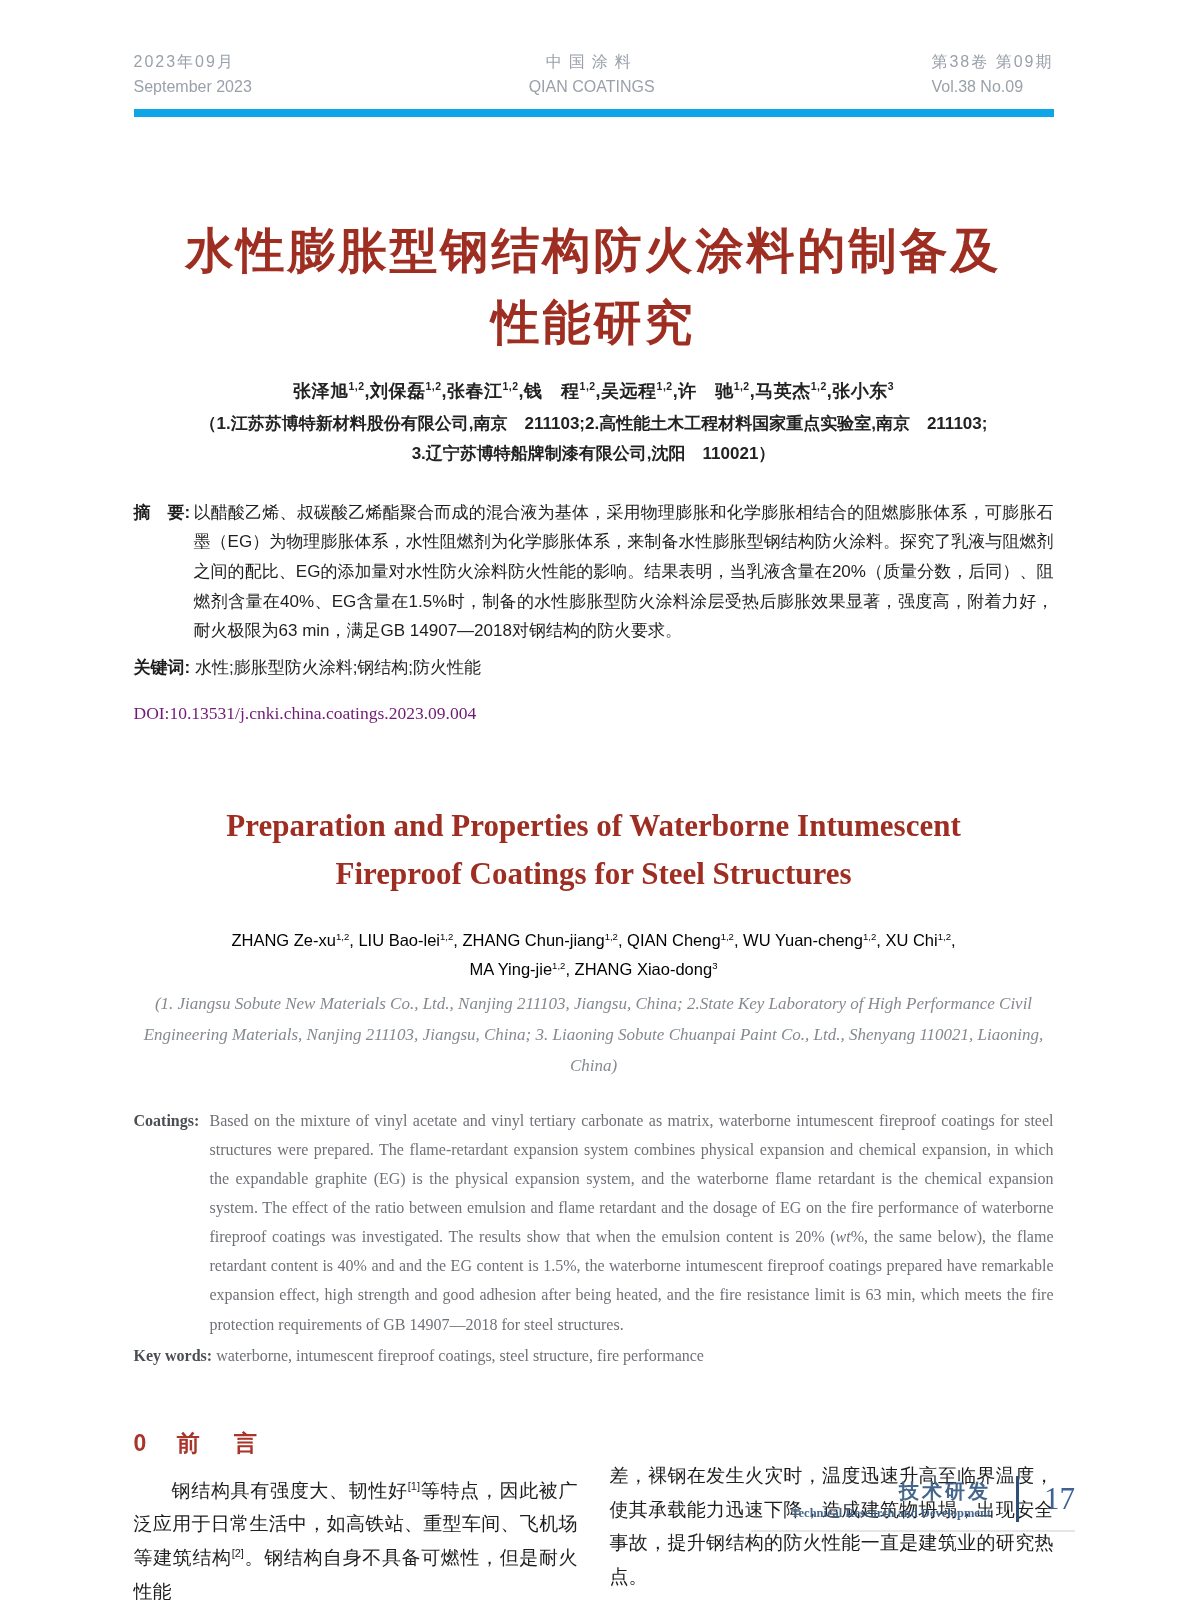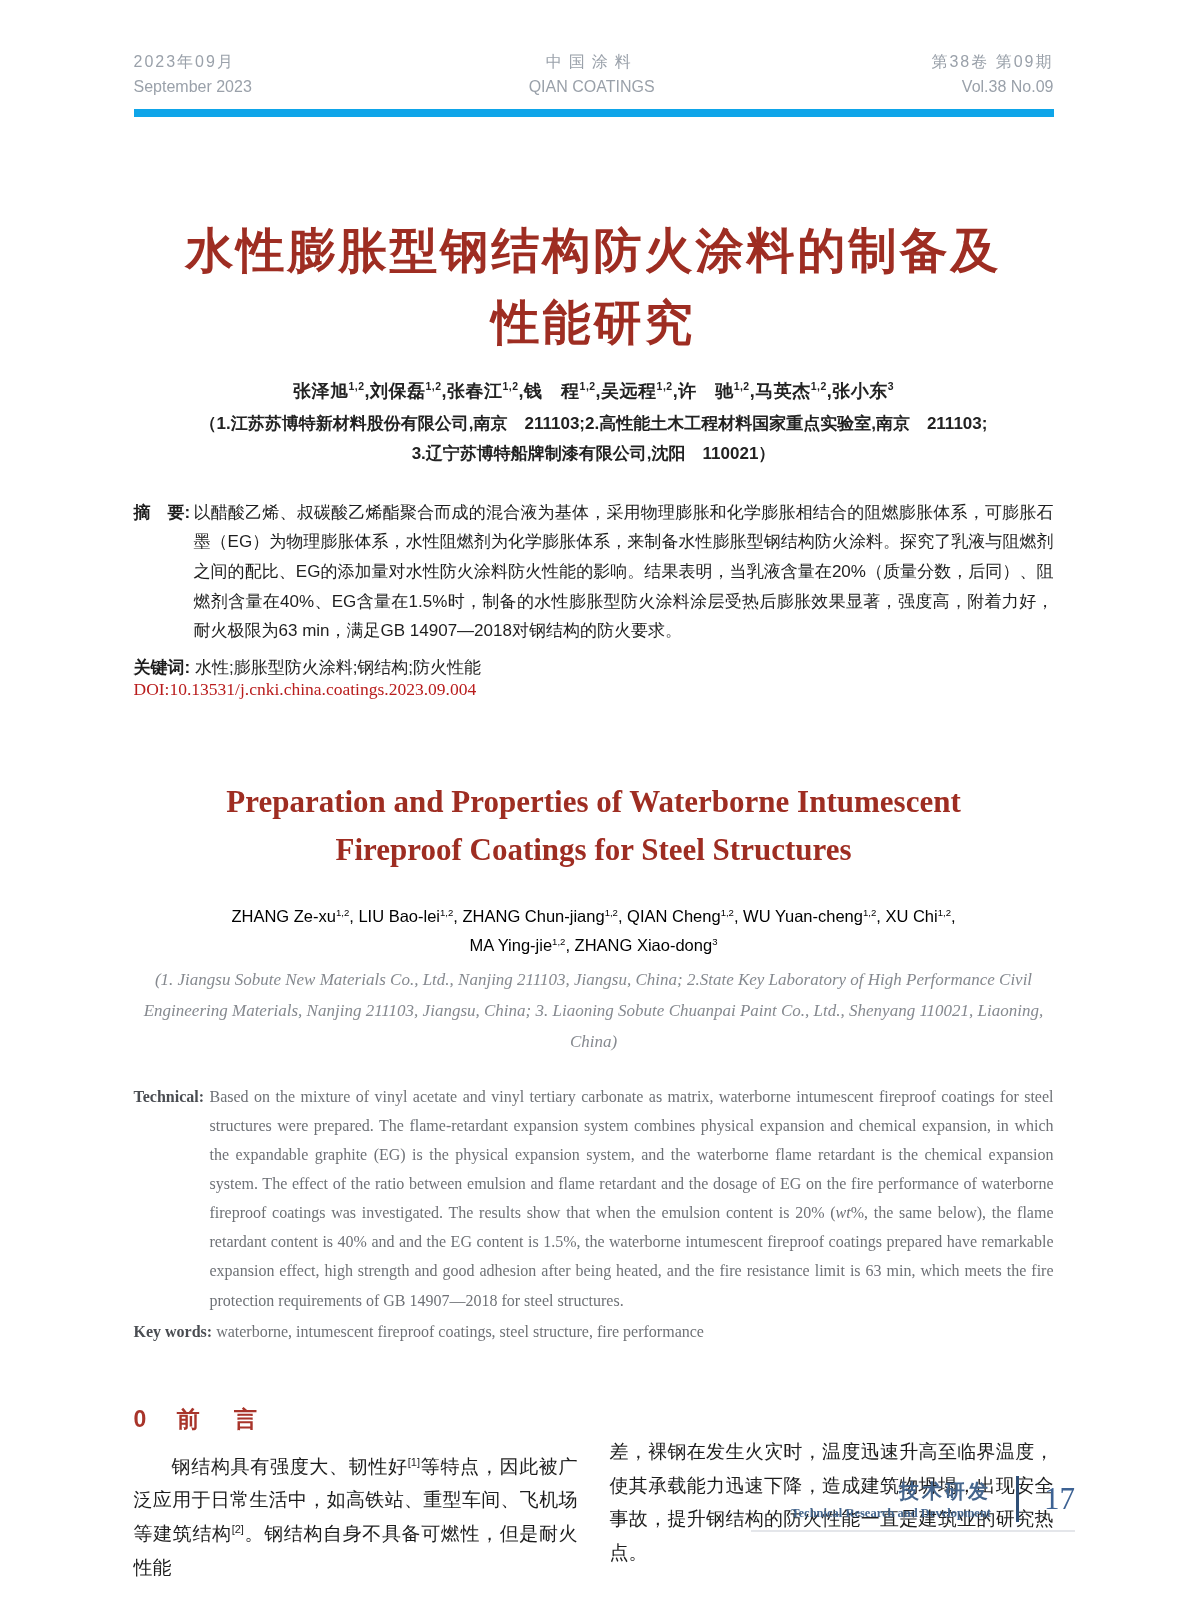--- a/index.html
+++ b/index.html
@@ -12,21 +12,21 @@
 
   
   .journal-header {
     display:flex; justify-content:space-between; align-items:flex-end;
     color:#9aa1aa; font-size:16px; line-height:1.55;
     padding-bottom:9px; border-bottom:8px solid #0ea5e9;
   }
   .jh-col { white-space:nowrap; }
   .jh-left  { text-align:left;  }
   .jh-center{ text-align:center;}
-  .jh-right { text-align:right; }
+  .jh-right { text-align:left; }
   .jh-cn { letter-spacing:2px; }
   .jh-center .jh-cn { letter-spacing:7px; }
 
   
   .title-cn {
     margin-top:98px; text-align:center; color:#9e2d22;
     font-weight:bold; font-size:48px; line-height:1.5; letter-spacing:3px;
   }
   .authors-cn {
     margin-top:20px; text-align:center; font-size:18px; font-weight:600; color:#222;
@@ -45,22 +45,22 @@
   }
   .abstract-cn .blk-label { position:absolute; left:0; top:0; font-weight:bold; }
   .keywords-cn { margin-top:10px; font-size:17px; color:#1e1e1e; font-weight:500; }
   .keywords-cn .inline-label { font-weight:bold; }
 
   .meta-row {
     margin-top:14px; display:flex; justify-content:space-between;
     font-size:17px; color:#1e1e1e; font-weight:500;
   }
   .doi-line {
-    margin-top:0; font-family:"Liberation Serif","DejaVu Serif",serif;
-    font-size:17.5px; color:#b91c1c;
+    margin-top:24px; font-family:"Liberation Serif","DejaVu Serif",serif;
+    font-size:17.5px; color:#701a75;
   }
 
   
   .title-en {
     margin-top:78px; text-align:center; color:#9e2d22;
     font-family:"Liberation Serif","DejaVu Serif",serif;
     font-weight:bold; font-size:31px; line-height:1.55;
   }
   .authors-en {
     margin-top:28px; text-align:center; color:#000000;
@@ -165,21 +165,21 @@
   </div>
 
   <div class="authors-en">
     <div><span>ZHANG Ze-xu</span><span class="sup">1,2</span><span>, </span><span>LIU Bao-lei</span><span class="sup">1,2</span><span>, </span><span>ZHANG Chun-jiang</span><span class="sup">1,2</span><span>, </span><span>QIAN Cheng</span><span class="sup">1,2</span><span>, </span><span>WU Yuan-cheng</span><span class="sup">1,2</span><span>, </span><span>XU Chi</span><span class="sup">1,2</span><span>,</span></div>
     <div><span>MA Ying-jie</span><span class="sup">1,2</span><span>, </span><span>ZHANG Xiao-dong</span><span class="sup">3</span><span></span></div>
   </div>
 
   <div class="affil-en">(1. Jiangsu Sobute New Materials Co., Ltd., Nanjing 211103, Jiangsu, China; 2.State Key Laboratory of High Performance Civil Engineering Materials, Nanjing 211103, Jiangsu, China; 3. Liaoning Sobute Chuanpai Paint Co., Ltd., Shenyang 110021, Liaoning, China)</div>
 
   <div class="abstract-en">
-    <span class="blk-label">Technical:</span>
+    <span class="blk-label">Coatings:</span>
     <span>Based on the mixture of vinyl acetate and vinyl tertiary carbonate as matrix, waterborne intumescent fireproof coatings for steel structures were prepared. The flame-retardant expansion system combines physical expansion and chemical expansion, in which the expandable graphite (EG) is the physical expansion system, and the waterborne flame retardant is the chemical expansion system. The effect of the ratio between emulsion and flame retardant and the dosage of EG on the fire performance of waterborne fireproof coatings was investigated. The results show that when the emulsion content is 20% (</span><span class="it">wt</span><span>%, the same below), the flame retardant content is 40% and and the EG content is 1.5%, the waterborne intumescent fireproof coatings prepared have remarkable expansion effect, high strength and good adhesion after being heated, and the fire resistance limit is 63 min, which meets the fire protection requirements of GB 14907—2018 for steel structures.</span>
   </div>
 
   <div class="keywords-en">
     <span class="inline-label">Key words:</span>
     <span> waterborne, intumescent fireproof coatings, steel structure, fire performance</span>
   </div>
 
   <div class="columns">
     <div class="col col-left">

